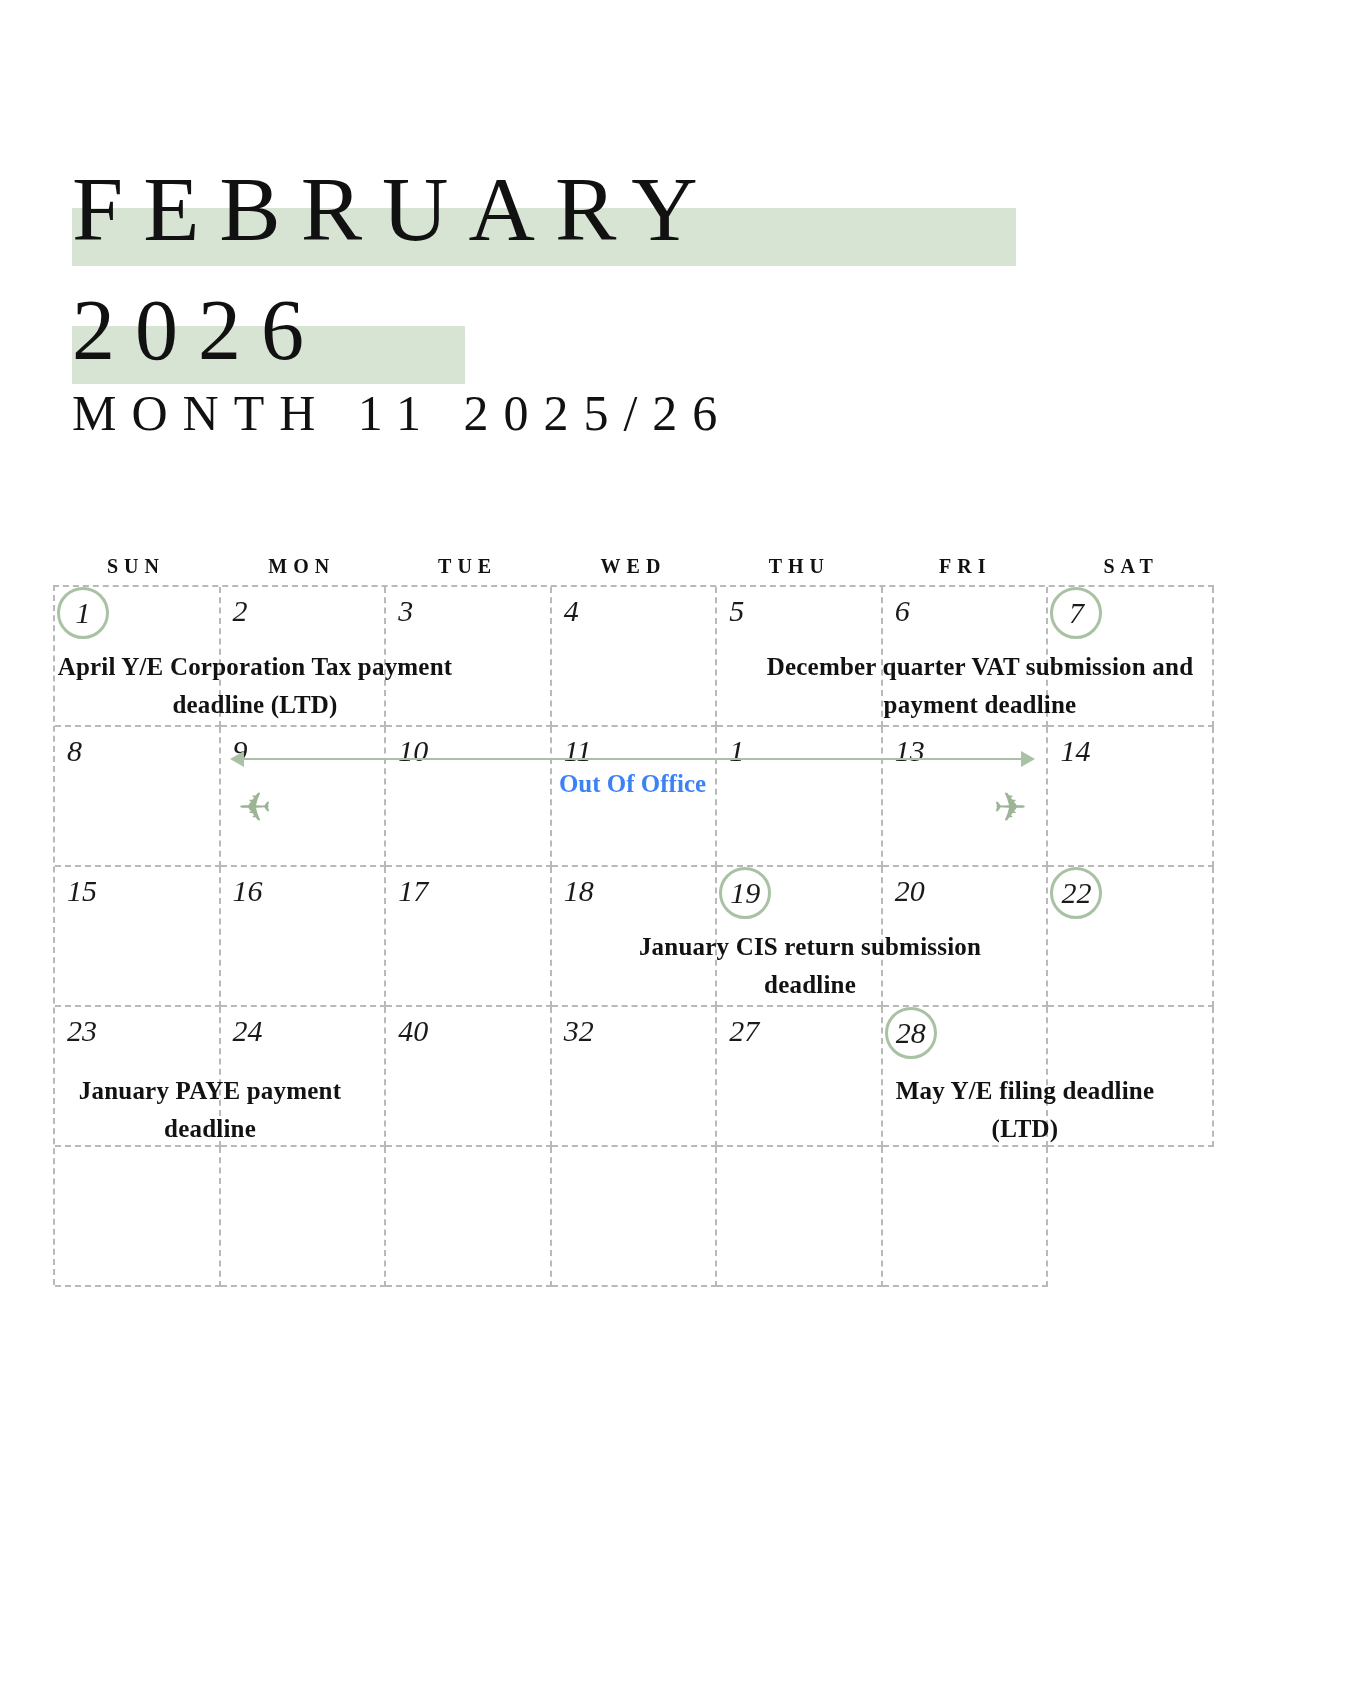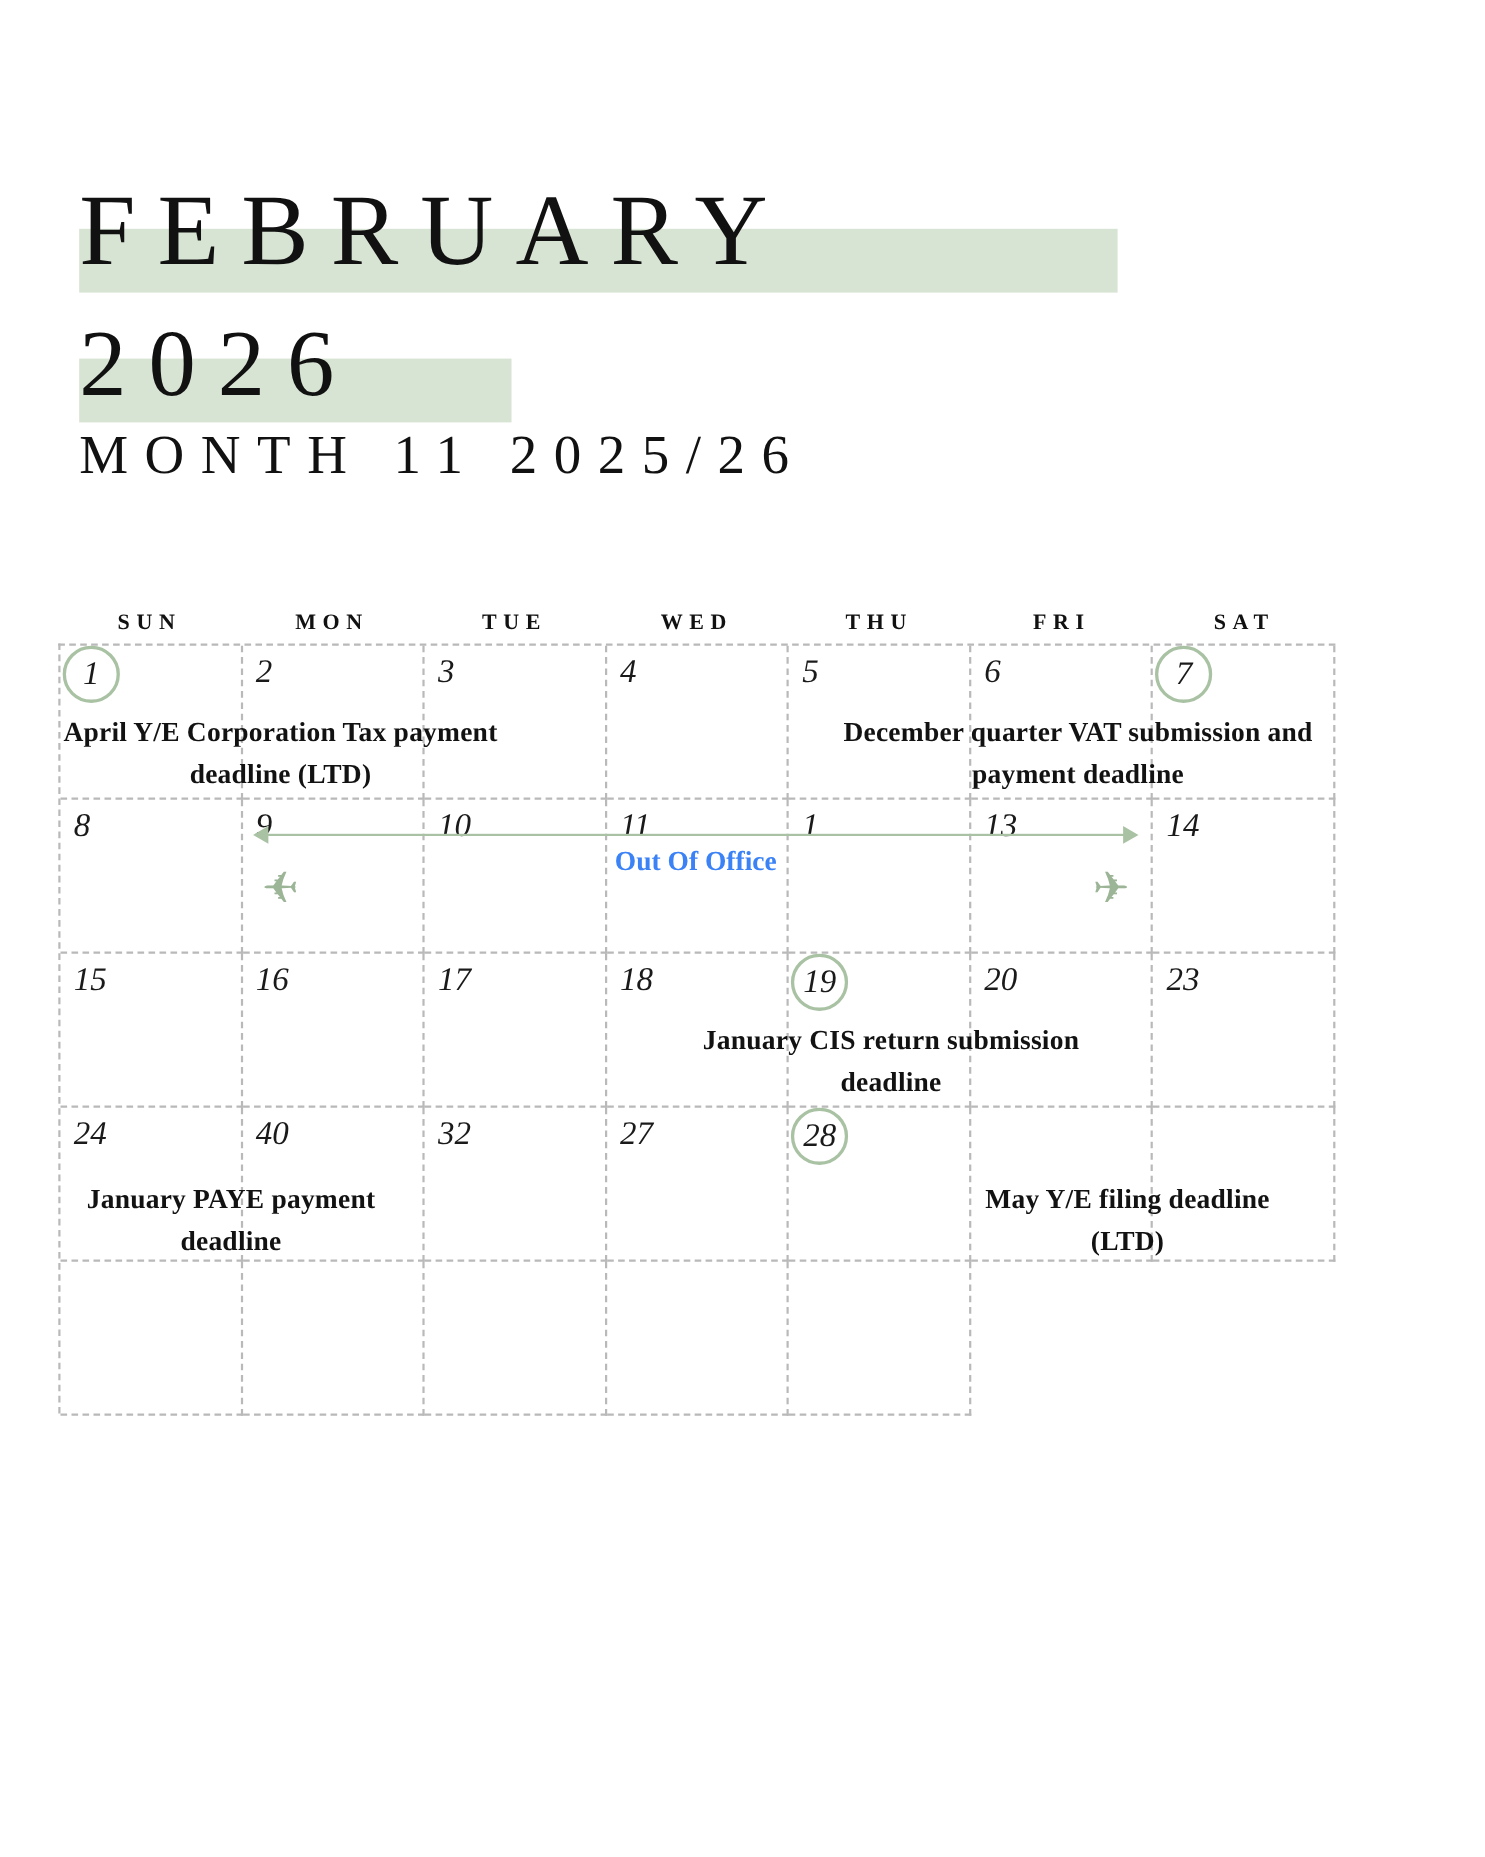--- a/index.html
+++ b/index.html
@@ -277,20 +277,21 @@
     <div class="cell"><div class="daynum">13</div></div>
     <div class="cell"><div class="daynum">14</div></div>
 
     <div class="cell"><div class="daynum">15</div></div>
     <div class="cell"><div class="daynum">16</div></div>
     <div class="cell"><div class="daynum">17</div></div>
     <div class="cell"><div class="daynum">18</div></div>
     <div class="cell"><div class="daynum circled"><span>19</span></div></div>
     <div class="cell"><div class="daynum">20</div></div>
 
+    <div class="cell"><div class="daynum circled"><span>22</span></div></div>
     <div class="cell"><div class="daynum">23</div></div>
     <div class="cell"><div class="daynum">24</div></div>
     <div class="cell"><div class="daynum">40</div></div>
     <div class="cell"><div class="daynum">32</div></div>
     <div class="cell"><div class="daynum">27</div></div>
     <div class="cell"><div class="daynum circled"><span>28</span></div></div>
 
     <div class="cell"><div class="daynum"></div></div>
     <div class="cell"><div class="daynum"></div></div>
     <div class="cell"><div class="daynum"></div></div>

